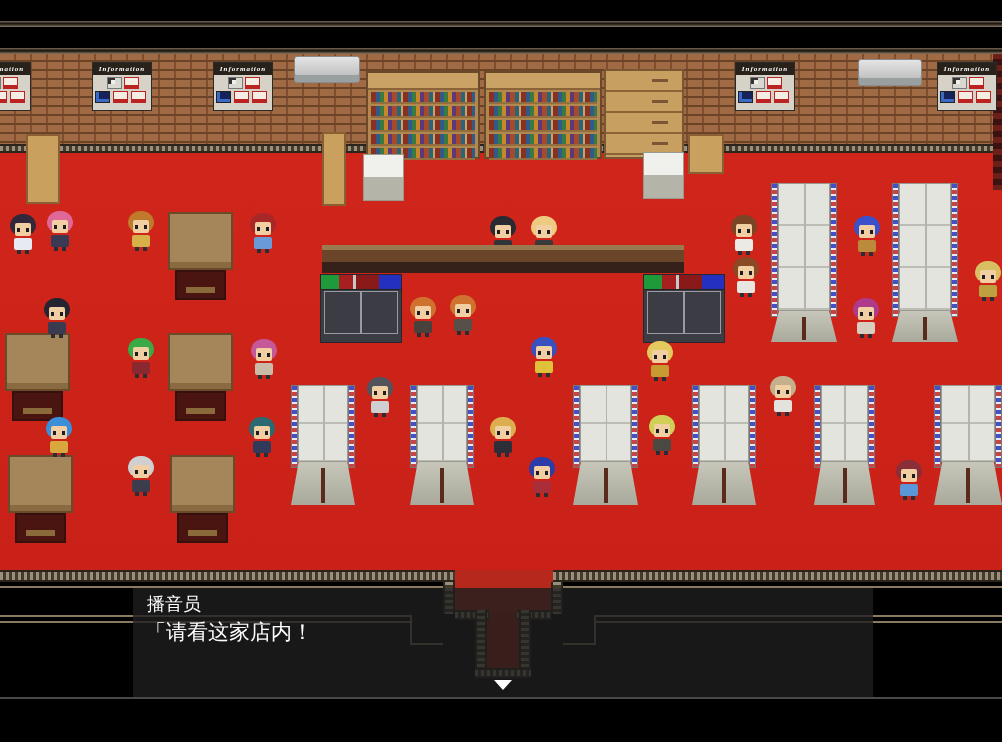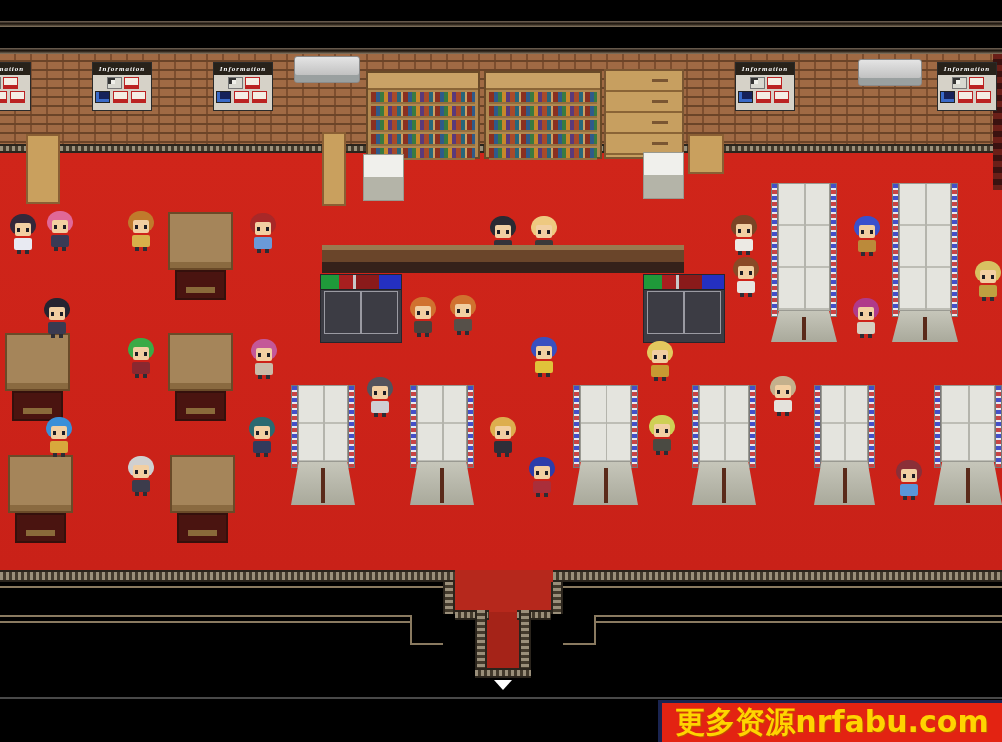--- a/index.html
+++ b/index.html
@@ -109,26 +109,29 @@
   <div class="abs entred" style="left:455px;top:570px;width:98px;height:44px;background:#b6281c"></div>
   <div class="abs entred" style="left:487px;top:612px;width:32px;height:58px;background:#a52318"></div>
   <div class="abs trimv" style="left:443px;top:582px;width:12px;height:32px;box-sizing:border-box"></div>
   <div class="abs trimv" style="left:551px;top:582px;width:12px;height:32px;box-sizing:border-box"></div>
   <div class="abs trim" style="left:455px;top:610px;width:34px;height:10px;box-sizing:border-box"></div>
   <div class="abs trim" style="left:517px;top:610px;width:34px;height:10px;box-sizing:border-box"></div>
   <div class="abs trimv" style="left:475px;top:610px;width:12px;height:62px;box-sizing:border-box"></div>
   <div class="abs trimv" style="left:519px;top:610px;width:12px;height:62px;box-sizing:border-box"></div>
   <div class="abs trim" style="left:475px;top:668px;width:56px;height:10px;box-sizing:border-box"></div>
 
+  <div class="abs dialog">
+    <div class="dlg-name">播音员</div>
+    <div class="dlg-msg">「请看这家店内！</div>
+  </div>
   <div class="abs dlg-arrow"></div>
 
   <div class="abs botbar">
     <div class="botline"></div>
   </div>
-  <div class="abs wm">更多资源nrfabu.com</div>
 <div class="abs eline" style="left: 0px; top: 586px; width: 443px; height: 2px;"></div>
     <div class="abs eline" style="left: 563px; top: 586px; width: 439px; height: 2px;"></div>
     <div class="abs eline" style="left: 0px; top: 615px; width: 410px; height: 2px;"></div>
     <div class="abs eline" style="left: 596px; top: 615px; width: 406px; height: 2px;"></div>
     <div class="abs eline" style="left: 0px; top: 621px; width: 410px; height: 2px;"></div>
     <div class="abs eline" style="left: 596px; top: 621px; width: 406px; height: 2px;"></div>
     <div class="abs eline" style="left: 410px; top: 615px; width: 2px; height: 30px;"></div>
     <div class="abs eline" style="left: 594px; top: 615px; width: 2px; height: 30px;"></div>
     <div class="abs eline" style="left: 410px; top: 643px; width: 33px; height: 2px;"></div>
     <div class="abs eline" style="left: 563px; top: 643px; width: 33px; height: 2px;"></div>

